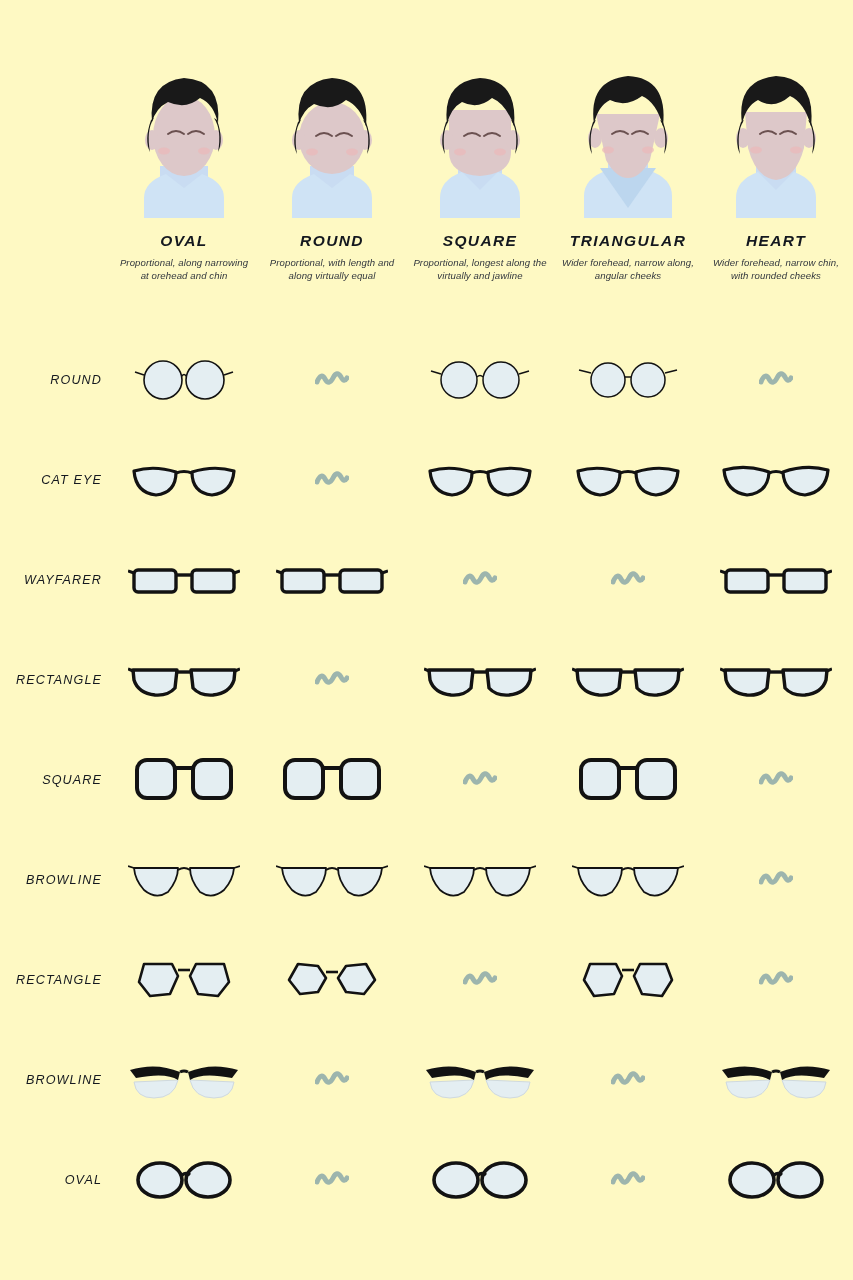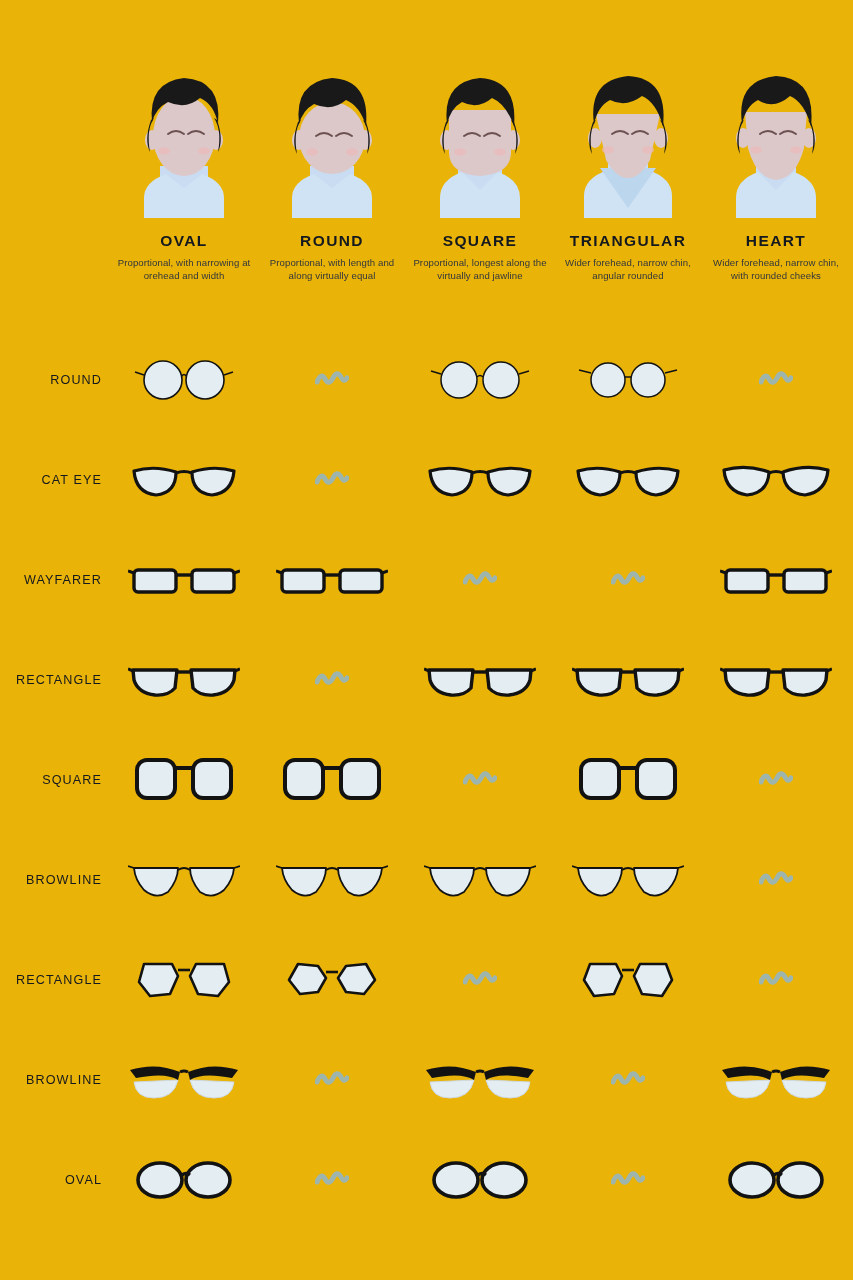--- a/index.html
+++ b/index.html
@@ -12,21 +12,22 @@
     height: 1280px;
     font-family: "Liberation Sans", sans-serif;
     color: #1b1b1b;
     overflow: hidden;
     position: relative;
   }
   .sheet {
     width: 853px;
     height: 1280px;
     position: relative;
-    background: #eab308;
+    background: #fef9c3;
+    font-style: italic;
   }
 
   
   .faces-row {
     display: flex;
     position: absolute;
     left: 110px;
     top: 48px;
     width: 743px;
   }
@@ -108,21 +109,21 @@
           <path d="M28 74 Q24 34 60 30 Q98 32 94 76 Q90 56 76 50 Q62 62 44 54 Q32 60 28 74 Z" fill="#191919"></path>
           <path d="M27 72 Q20 92 26 104 Q22 82 30 70 Z" fill="#191919"></path>
           <path d="M93 72 Q100 92 94 104 Q98 82 90 70 Z" fill="#191919"></path>
           <path d="M44 86 q8 -6 16 0" stroke="#6b5150" stroke-width="2" fill="none" stroke-linecap="round"></path>
           <path d="M64 86 q8 -6 16 0" stroke="#6b5150" stroke-width="2" fill="none" stroke-linecap="round"></path>
           <ellipse cx="40" cy="103" rx="6" ry="3.4" fill="#eab9b9" opacity="0.75"></ellipse>
           <ellipse cx="80" cy="103" rx="6" ry="3.4" fill="#eab9b9" opacity="0.75"></ellipse>
         </svg>
       </div>
       <div class="face-name">OVAL</div>
-      <div class="face-desc">Proportional, with narrowing at orehead and width</div>
+      <div class="face-desc">Proportional, along narrowing at orehead and chin</div>
     </div>
 
     <div class="face-col">
       <div class="face-art">
         <svg viewBox="0 0 120 170" width="120" height="170">
           <path d="M38 118 L38 150 Q60 166 82 150 L82 118 Z" fill="#c9dcf2"></path>
           <path d="M20 150 Q20 134 42 126 L60 140 L78 126 Q100 134 100 150 L100 170 L20 170 Z" fill="#cfe3f5"></path>
           <ellipse cx="60" cy="90" rx="33" ry="36" fill="#ddc8c9"></ellipse>
           <ellipse cx="27" cy="92" rx="7" ry="10" fill="#ddc8c9"></ellipse>
           <ellipse cx="93" cy="92" rx="7" ry="10" fill="#ddc8c9"></ellipse>
@@ -172,21 +173,21 @@
           <path d="M26 76 Q20 32 60 28 Q100 30 95 78 Q88 54 74 48 Q58 60 42 52 Q30 58 26 76 Z" fill="#191919"></path>
           <path d="M25 74 Q18 94 24 106 Q20 84 28 72 Z" fill="#191919"></path>
           <path d="M95 74 Q102 94 96 106 Q100 84 92 72 Z" fill="#191919"></path>
           <path d="M44 86 q8 -6 16 0" stroke="#6b5150" stroke-width="2" fill="none" stroke-linecap="round"></path>
           <path d="M64 86 q8 -6 16 0" stroke="#6b5150" stroke-width="2" fill="none" stroke-linecap="round"></path>
           <ellipse cx="40" cy="102" rx="6" ry="3.4" fill="#eab9b9" opacity="0.75"></ellipse>
           <ellipse cx="80" cy="102" rx="6" ry="3.4" fill="#eab9b9" opacity="0.75"></ellipse>
         </svg>
       </div>
       <div class="face-name">TRIANGULAR</div>
-      <div class="face-desc">Wider forehead, narrow chin, angular rounded</div>
+      <div class="face-desc">Wider forehead, narrow along, angular cheeks</div>
     </div>
 
     <div class="face-col">
       <div class="face-art">
         <svg viewBox="0 0 120 170" width="120" height="170">
           <path d="M40 118 L40 150 Q60 166 80 150 L80 118 Z" fill="#c9dcf2"></path>
           <path d="M20 150 Q20 132 42 124 L60 142 L78 124 Q100 132 100 150 L100 170 L20 170 Z" fill="#cfe3f5"></path>
           <path d="M29 64 L91 64 L88 100 Q80 130 60 132 Q40 130 32 100 Z" fill="#ddc8c9"></path>
           <ellipse cx="27" cy="90" rx="7" ry="10" fill="#ddc8c9"></ellipse>
           <ellipse cx="93" cy="90" rx="7" ry="10" fill="#ddc8c9"></ellipse>

